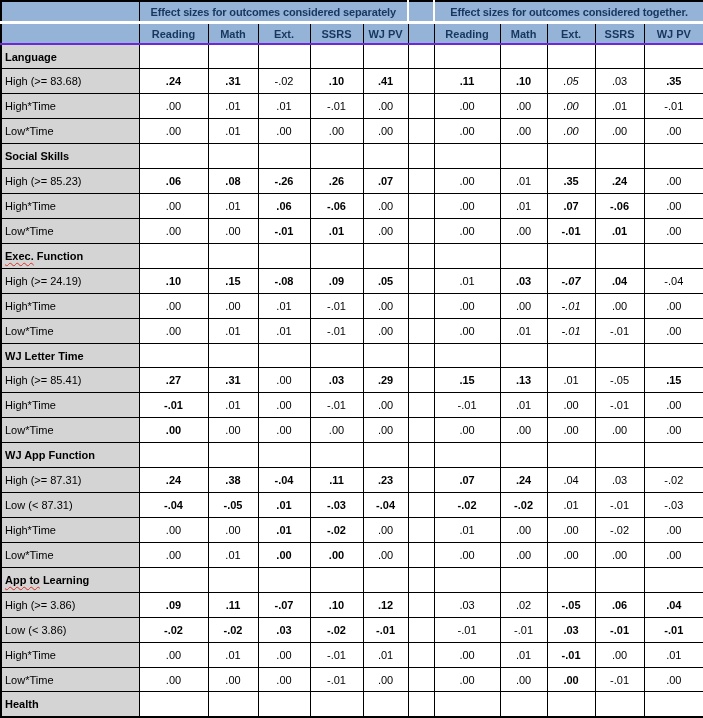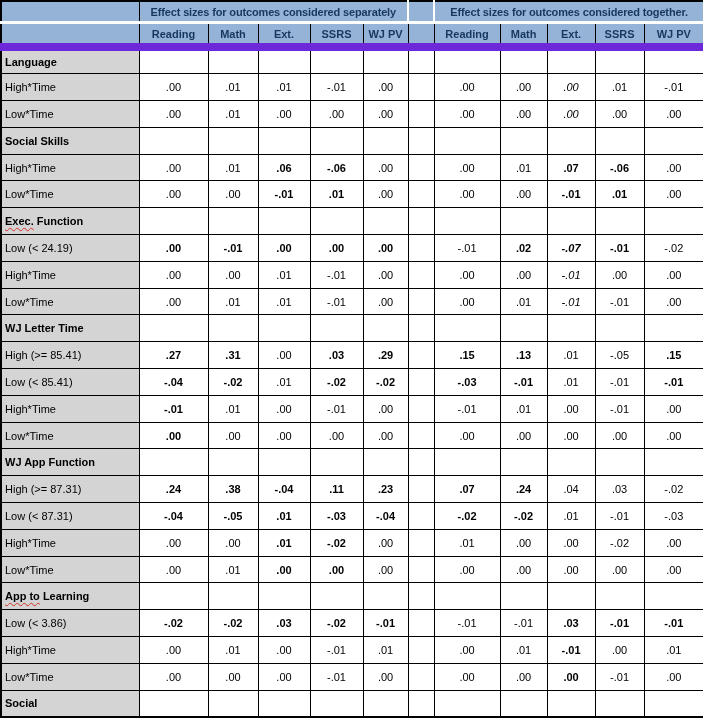--- a/index.html
+++ b/index.html
@@ -11,21 +11,21 @@
   }
   th,td{border:1px solid #000;overflow:hidden;white-space:nowrap;vertical-align:middle;padding:0;}
   
   .c-label{width:138px}.c1r{width:69px}.c1m{width:50px}.c1e{width:52px}.c1s{width:53px}.c1w{width:45px}
   .csep{width:26px}.c2r{width:66px}.c2m{width:47px}.c2e{width:48px}.c2s{width:49px}.c2w{width:60px}
   
   thead th{background:var(--header-bg,#95B3D7);color:var(--header-text,#17375E);font-weight:700;font-size:11px;}
   tr.h1 th{height:19px;border-bottom:3px solid #fff;}
   tr.h1 th.sep-h1{border-left:2px solid #fff;border-right:2px solid #fff;}
   .gtitle{font-size:11px;letter-spacing:-0.15px;text-align:center;}
-  tr.h2 th{height:19px;border-bottom:8px solid #6d28d9;text-align:center;}
+  tr.h2 th{height:19px;border-bottom:2px solid #6d28d9;text-align:center;}
   
   tbody tr{height:20.4px;}
   tbody td{font-size:11px;background:#fff;}
   td.label{background:var(--label-bg,#D4D4D4);text-align:left;padding:0 19px 0 3px;}
   td.cat{font-weight:700;}
   td.val{text-align:center;}
   td.sepc{background:#fff;}
   .fw-b{font-weight:700;}
   .fs-i{font-style:italic;}
   .sq-green{text-decoration-line:underline;text-decoration-style:wavy;text-decoration-color:#1e9e33;text-decoration-thickness:1px;text-underline-offset:2px;}
@@ -81,20 +81,34 @@
           <td class="val"></td>
           <td class="val"></td>
           <td class="sepc"></td>
           <td class="val"></td>
           <td class="val"></td>
           <td class="val"></td>
           <td class="val"></td>
           <td class="val"></td>
         </tr>
         <tr>
+          <td class="label">High (&gt;= 83.68)</td>
+          <td class="val fw-b">.24</td>
+          <td class="val fw-b">.31</td>
+          <td class="val">-.02</td>
+          <td class="val fw-b">.10</td>
+          <td class="val fw-b">.41</td>
+          <td class="sepc"></td>
+          <td class="val fw-b">.11</td>
+          <td class="val fw-b">.10</td>
+          <td class="val fs-i">.05</td>
+          <td class="val">.03</td>
+          <td class="val fw-b">.35</td>
+        </tr>
+        <tr>
           <td class="label">High*Time</td>
           <td class="val">.00</td>
           <td class="val">.01</td>
           <td class="val">.01</td>
           <td class="val">-.01</td>
           <td class="val">.00</td>
           <td class="sepc"></td>
           <td class="val">.00</td>
           <td class="val">.00</td>
           <td class="val fs-i">.00</td>
@@ -121,20 +135,34 @@
           <td class="val"></td>
           <td class="val"></td>
           <td class="val"></td>
           <td class="val"></td>
           <td class="sepc"></td>
           <td class="val"></td>
           <td class="val"></td>
           <td class="val"></td>
           <td class="val"></td>
           <td class="val"></td>
+        </tr>
+        <tr>
+          <td class="label">High (&gt;= 85.23)</td>
+          <td class="val fw-b">.06</td>
+          <td class="val fw-b">.08</td>
+          <td class="val fw-b">-.26</td>
+          <td class="val fw-b">.26</td>
+          <td class="val fw-b">.07</td>
+          <td class="sepc"></td>
+          <td class="val">.00</td>
+          <td class="val">.01</td>
+          <td class="val fw-b">.35</td>
+          <td class="val fw-b">.24</td>
+          <td class="val">.00</td>
         </tr>
         <tr>
           <td class="label">High*Time</td>
           <td class="val">.00</td>
           <td class="val">.01</td>
           <td class="val fw-b">.06</td>
           <td class="val fw-b">-.06</td>
           <td class="val">.00</td>
           <td class="sepc"></td>
           <td class="val">.00</td>
@@ -165,32 +193,32 @@
           <td class="val"></td>
           <td class="val"></td>
           <td class="sepc"></td>
           <td class="val"></td>
           <td class="val"></td>
           <td class="val"></td>
           <td class="val"></td>
           <td class="val"></td>
         </tr>
         <tr>
-          <td class="label">Low (&lt; 24.19)</td>
-          <td class="val fw-b">.00</td>
-          <td class="val fw-b">-.01</td>
-          <td class="val fw-b">.00</td>
-          <td class="val fw-b">.00</td>
-          <td class="val fw-b">.00</td>
-          <td class="sepc"></td>
-          <td class="val">-.01</td>
-          <td class="val fw-b">.02</td>
+          <td class="label">High (&gt;= 24.19)</td>
+          <td class="val fw-b">.10</td>
+          <td class="val fw-b">.15</td>
+          <td class="val fw-b">-.08</td>
+          <td class="val fw-b">.09</td>
+          <td class="val fw-b">.05</td>
+          <td class="sepc"></td>
+          <td class="val">.01</td>
+          <td class="val fw-b">.03</td>
           <td class="val fw-b fs-i">-.07</td>
-          <td class="val fw-b">-.01</td>
-          <td class="val">-.02</td>
+          <td class="val fw-b">.04</td>
+          <td class="val">-.04</td>
         </tr>
         <tr>
           <td class="label">High*Time</td>
           <td class="val">.00</td>
           <td class="val">.00</td>
           <td class="val">.01</td>
           <td class="val">-.01</td>
           <td class="val">.00</td>
           <td class="sepc"></td>
           <td class="val">.00</td>
@@ -233,34 +261,20 @@
           <td class="val fw-b">.31</td>
           <td class="val">.00</td>
           <td class="val fw-b">.03</td>
           <td class="val fw-b">.29</td>
           <td class="sepc"></td>
           <td class="val fw-b">.15</td>
           <td class="val fw-b">.13</td>
           <td class="val">.01</td>
           <td class="val">-.05</td>
           <td class="val fw-b">.15</td>
-        </tr>
-        <tr>
-          <td class="label">Low (&lt; 85.41)</td>
-          <td class="val fw-b">-.04</td>
-          <td class="val fw-b">-.02</td>
-          <td class="val">.01</td>
-          <td class="val fw-b">-.02</td>
-          <td class="val fw-b">-.02</td>
-          <td class="sepc"></td>
-          <td class="val fw-b">-.03</td>
-          <td class="val fw-b">-.01</td>
-          <td class="val">.01</td>
-          <td class="val">-.01</td>
-          <td class="val fw-b">-.01</td>
         </tr>
         <tr>
           <td class="label">High*Time</td>
           <td class="val fw-b">-.01</td>
           <td class="val">.01</td>
           <td class="val">.00</td>
           <td class="val">-.01</td>
           <td class="val">.00</td>
           <td class="sepc"></td>
           <td class="val">-.01</td>
@@ -361,20 +375,34 @@
           <td class="val"></td>
           <td class="val"></td>
           <td class="sepc"></td>
           <td class="val"></td>
           <td class="val"></td>
           <td class="val"></td>
           <td class="val"></td>
           <td class="val"></td>
         </tr>
         <tr>
+          <td class="label">High (&gt;= 3.86)</td>
+          <td class="val fw-b">.09</td>
+          <td class="val fw-b">.11</td>
+          <td class="val fw-b">-.07</td>
+          <td class="val fw-b">.10</td>
+          <td class="val fw-b">.12</td>
+          <td class="sepc"></td>
+          <td class="val">.03</td>
+          <td class="val">.02</td>
+          <td class="val fw-b">-.05</td>
+          <td class="val fw-b">.06</td>
+          <td class="val fw-b">.04</td>
+        </tr>
+        <tr>
           <td class="label">Low (&lt; 3.86)</td>
           <td class="val fw-b">-.02</td>
           <td class="val fw-b">-.02</td>
           <td class="val fw-b">.03</td>
           <td class="val fw-b">-.02</td>
           <td class="val fw-b">-.01</td>
           <td class="sepc"></td>
           <td class="val">-.01</td>
           <td class="val">-.01</td>
           <td class="val fw-b">.03</td>
@@ -403,21 +431,21 @@
           <td class="val">-.01</td>
           <td class="val">.00</td>
           <td class="sepc"></td>
           <td class="val">.00</td>
           <td class="val">.00</td>
           <td class="val fw-b">.00</td>
           <td class="val">-.01</td>
           <td class="val">.00</td>
         </tr>
         <tr>
-          <td class="label cat">Social</td>
+          <td class="label cat">Health</td>
           <td class="val"></td>
           <td class="val"></td>
           <td class="val"></td>
           <td class="val"></td>
           <td class="val"></td>
           <td class="sepc"></td>
           <td class="val"></td>
           <td class="val"></td>
           <td class="val"></td>
           <td class="val"></td>

